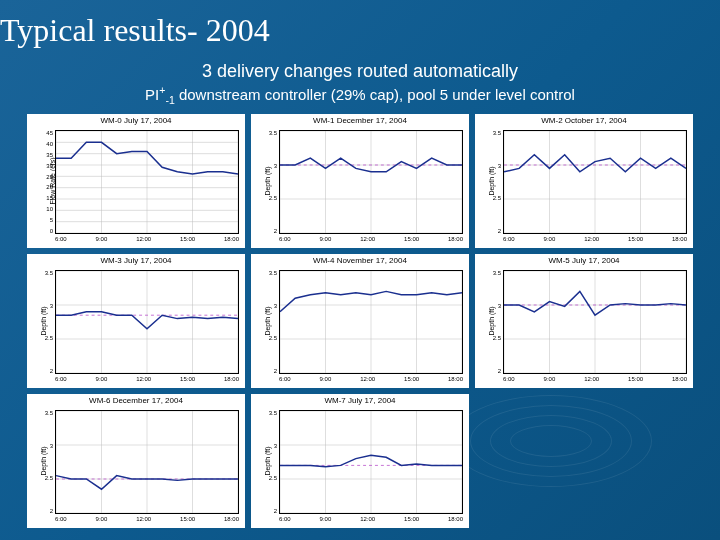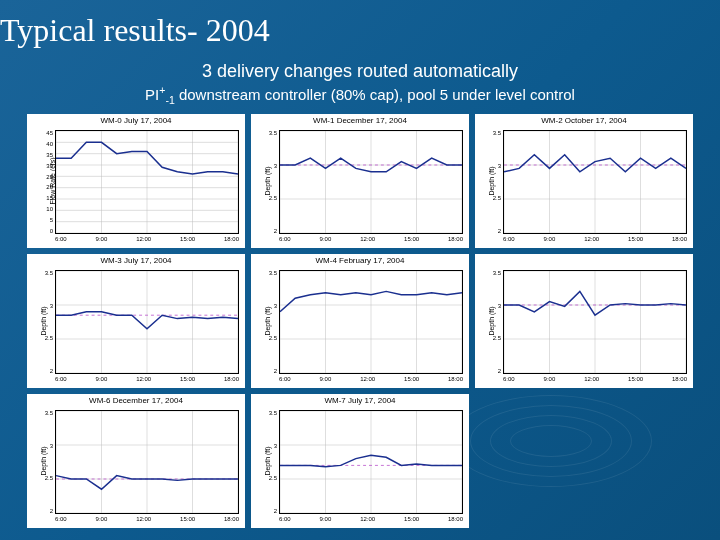--- a/index.html
+++ b/index.html
@@ -29,21 +29,21 @@
 <div class="ripples">
   <div style="width:80px;height:30px;left:70px;top:45px"></div>
   <div style="width:120px;height:50px;left:50px;top:35px"></div>
   <div style="width:160px;height:70px;left:30px;top:25px"></div>
   <div style="width:200px;height:90px;left:10px;top:15px"></div>
 </div>
 
 <div class="title">Typical results- 2004</div>
 <div class="sub1">3 delivery changes routed automatically</div>
 <div class="sub2">
-  <span>PI</span><span class="sup">+</span><span class="subsc">-1</span><span> downstream controller (80% cap), pool 5 under level control</span>
+  <span>PI</span><span class="sup">+</span><span class="subsc">-1</span><span> downstream controller (29% cap), pool 5 under level control</span>
 </div>
 
 <div class="grid" id="grid">
     <div class="panel">
       <div class="panel-title">WM-0 July 17, 2004</div>
       <div class="ylab">Flow Rate (cfs)</div>
       <div class="yticks">
         <span>45</span>
         <span>40</span>
         <span>35</span>
@@ -173,21 +173,21 @@
           <line y1="0" y2="104" x1="46" x2="46" class="gridline"></line>
           <line y1="0" y2="104" x1="92" x2="92" class="gridline"></line>
           <line y1="0" y2="104" x1="138" x2="138" class="gridline"></line>
           <line y1="0" y2="104" x1="184" x2="184" class="gridline"></line>
           <line x1="0" x2="184" y1="45.066666666666656" y2="45.066666666666656" class="ref"></line>
           <path d="M0 45.066666666666656 L15.333333333333332 45.066666666666656 L30.666666666666664 41.6 L46 41.6 L61.33333333333333 45.066666666666656 L76.66666666666667 45.066666666666656 L92 58.93333333333334 L107.33333333333334 45.066666666666656 L122.66666666666666 48.533333333333346 L138 47.14666666666668 L153.33333333333334 48.533333333333346 L168.66666666666666 47.14666666666668 L184 48.533333333333346 " class="series"></path>
         </svg>
       </div>
     </div>
     <div class="panel">
-      <div class="panel-title">WM-4 February 17, 2004</div>
+      <div class="panel-title">WM-4 November 17, 2004</div>
       <div class="ylab">Depth (ft)</div>
       <div class="yticks">
         <span>3.5</span>
         <span>3</span>
         <span>2.5</span>
         <span>2</span>
       </div>
       <div class="xticks">
         <span>6:00</span>
         <span>9:00</span>
@@ -204,20 +204,21 @@
           <line y1="0" y2="104" x1="0" x2="0" class="gridline"></line>
           <line y1="0" y2="104" x1="46" x2="46" class="gridline"></line>
           <line y1="0" y2="104" x1="92" x2="92" class="gridline"></line>
           <line y1="0" y2="104" x1="138" x2="138" class="gridline"></line>
           <line y1="0" y2="104" x1="184" x2="184" class="gridline"></line>
           <path d="M0 41.6 L15.333333333333332 27.73333333333332 L30.666666666666664 24.26666666666668 L46 22.186666666666653 L61.33333333333333 24.26666666666668 L76.66666666666667 22.186666666666653 L92 24.26666666666668 L107.33333333333334 20.799999999999983 L122.66666666666666 24.26666666666668 L138 24.26666666666668 L153.33333333333334 22.186666666666653 L168.66666666666666 24.26666666666668 L184 22.186666666666653 " class="series"></path>
         </svg>
       </div>
     </div>
     <div class="panel">
+      <div class="panel-title">WM-5 July 17, 2004</div>
       <div class="ylab">Depth (ft)</div>
       <div class="yticks">
         <span>3.5</span>
         <span>3</span>
         <span>2.5</span>
         <span>2</span>
       </div>
       <div class="xticks">
         <span>6:00</span>
         <span>9:00</span>

